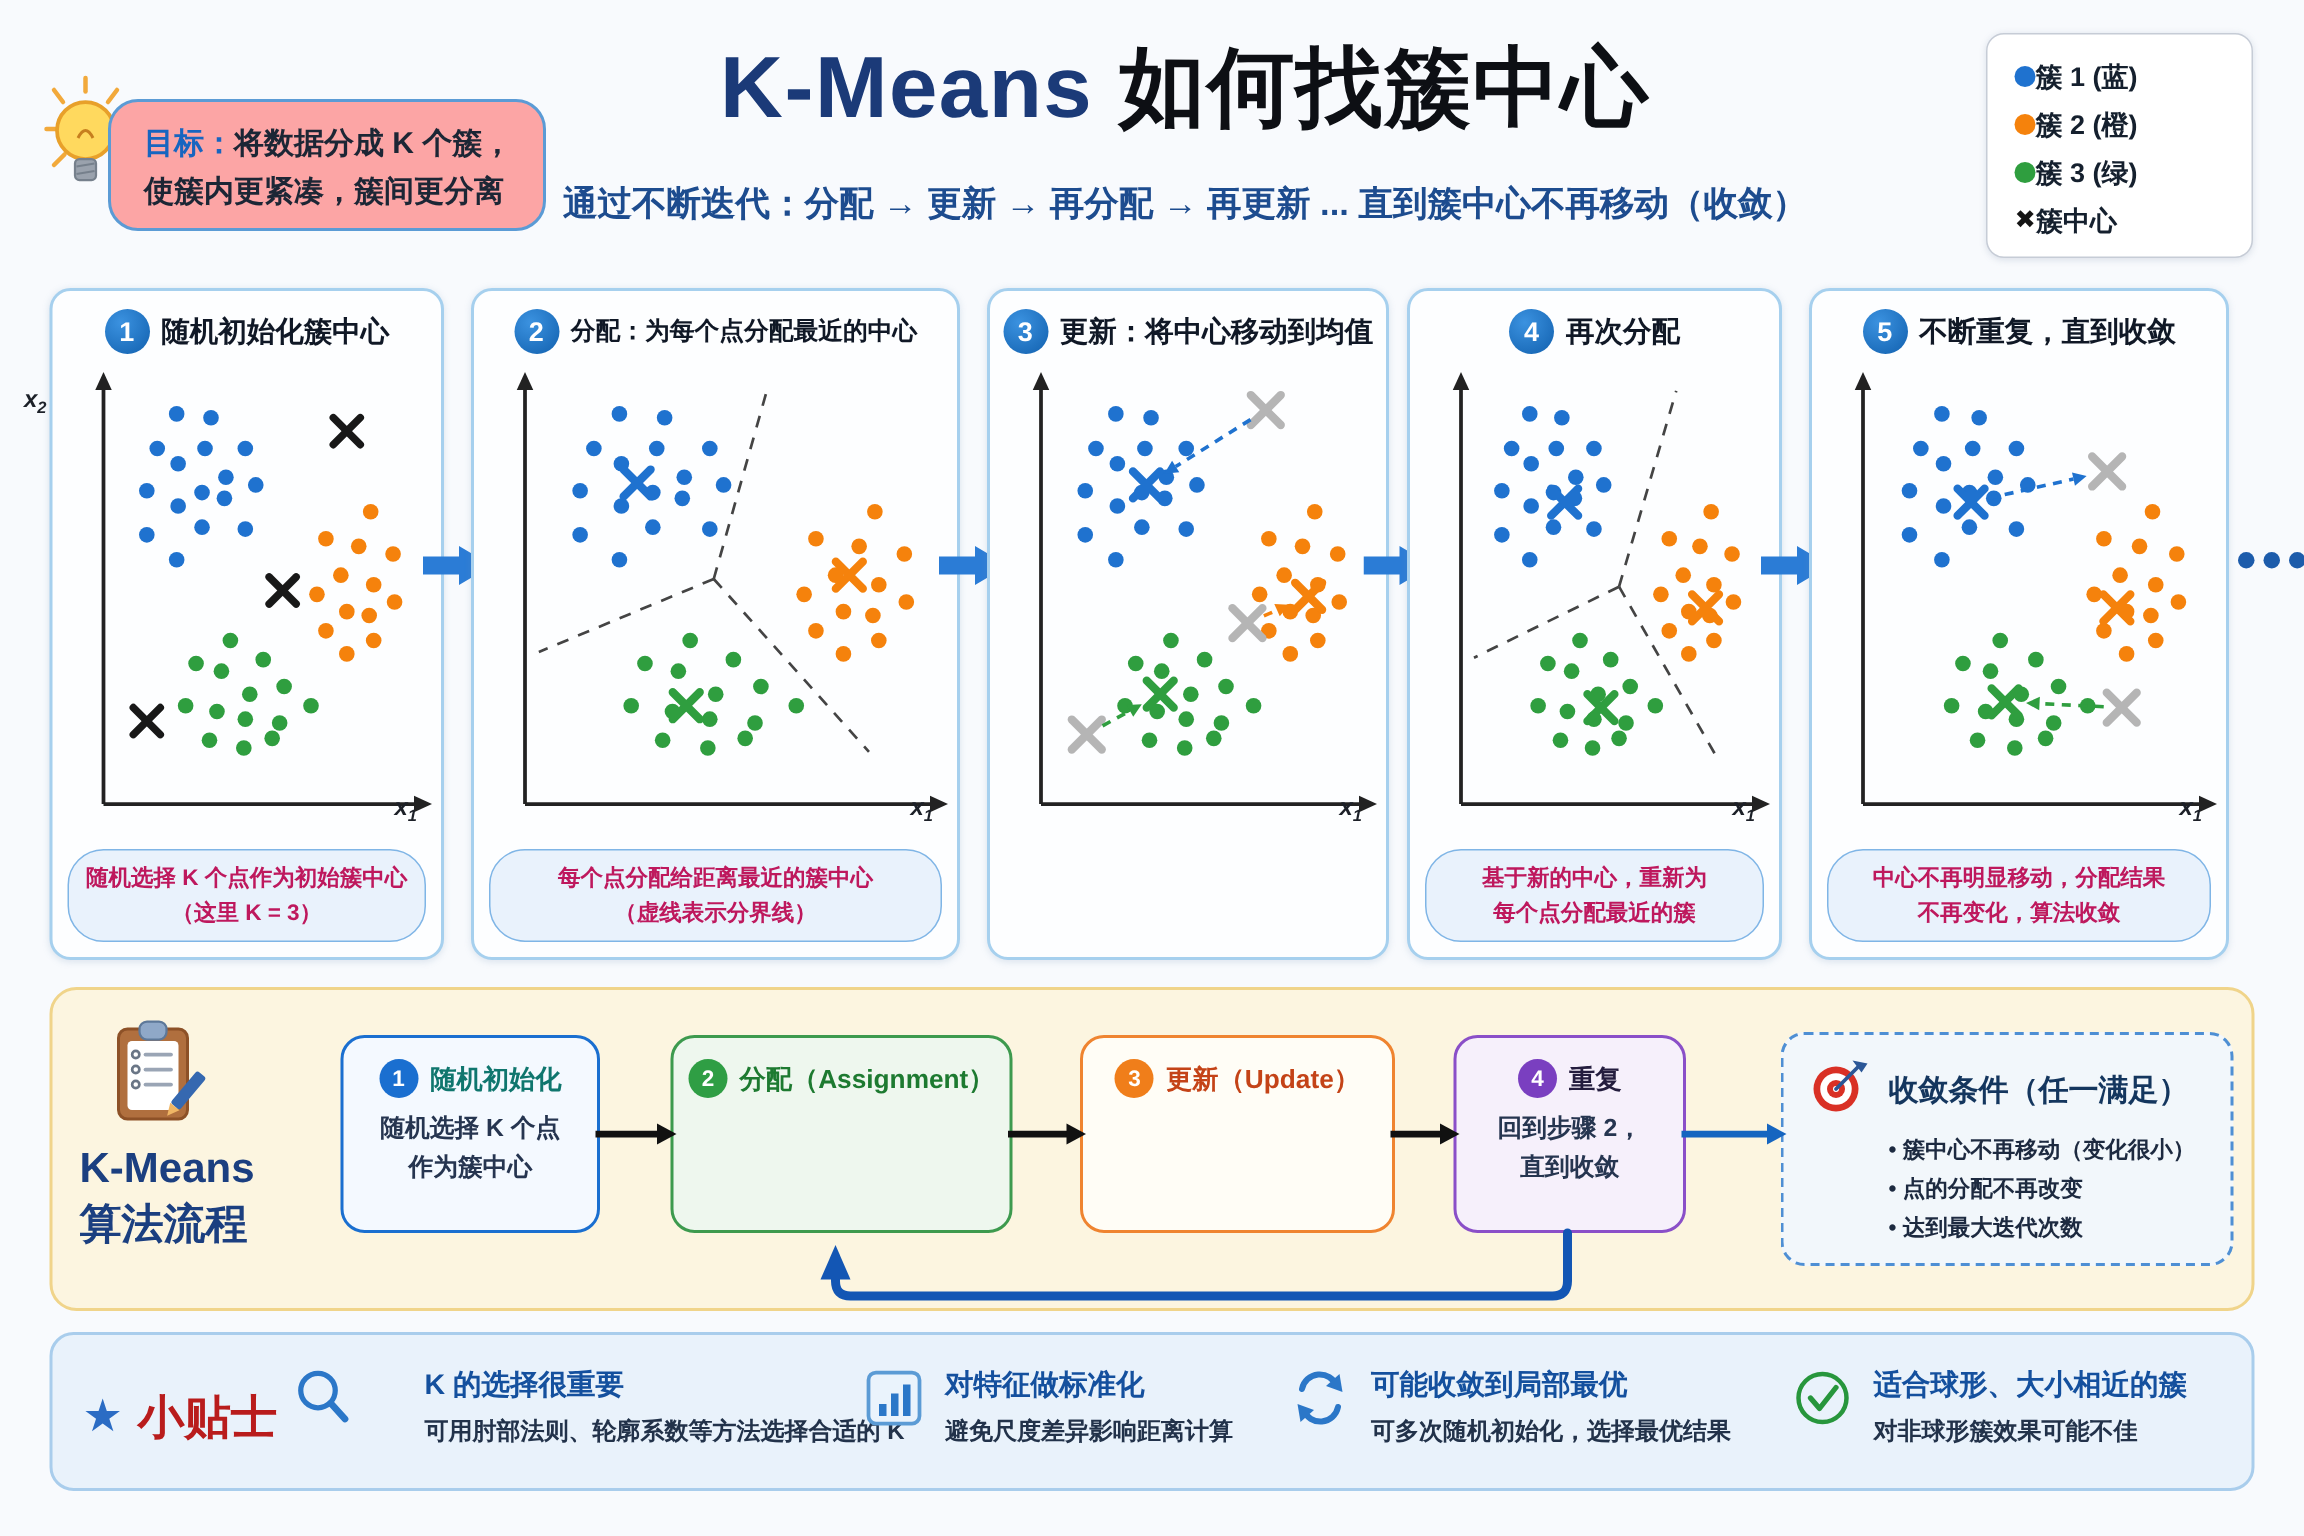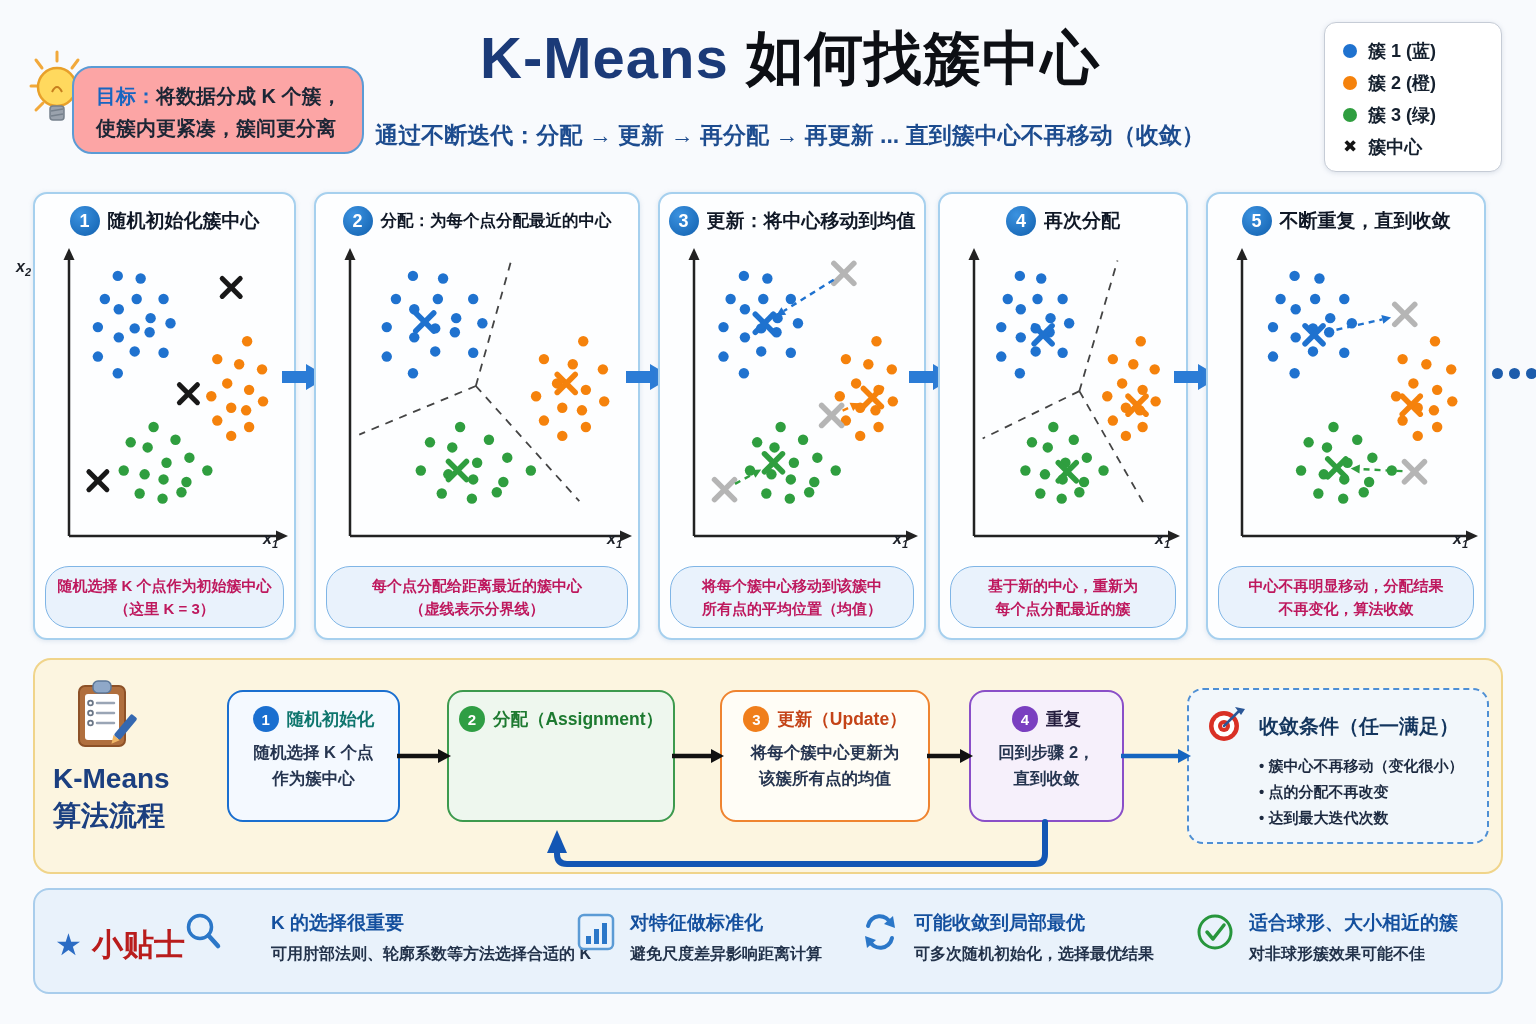--- a/index.html
+++ b/index.html
@@ -25,21 +25,21 @@
   .title-zh{color:#0d0f14;}
   .page-subtitle{
     position:absolute;left:310px;top:120px;width:960px;text-align:center;
     font-size:23px;font-weight:700;color:#1d4c8f;white-space:nowrap;
   }
   .legend-box{
     position:absolute;left:1324px;top:22px;width:178px;height:150px;
     background:#fff;border:1.5px solid #c6ccd6;border-radius:12px;
     box-shadow:0 1px 5px rgba(100,120,150,.2);padding:12px 0 0 18px;
   }
-  .legend-row{display:flex;align-items:center;gap:11px;height:32px;font-size:18px;font-weight:600;color:#15202e;}
+  .legend-row{display:flex;align-items:center;height:32px;font-size:18px;font-weight:600;color:#15202e;}
   .legend-dot{width:14px;height:14px;border-radius:50%;}
   .legend-x{font-size:17px;font-weight:bold;color:#141414;line-height:14px;}
   
   .panel{
     position:absolute;top:192px;height:448px;background:#fdfeff;
     border:2px solid #a6d0ee;border-radius:14px;
     box-shadow:0 1px 5px rgba(120,150,180,.22);
   }
   .panel-header{position:absolute;top:12px;left:0;right:0;display:flex;justify-content:center;align-items:center;gap:8px;}
   .step-badge{
@@ -358,24 +358,20 @@
         <line x1="67.03894260935513" y1="239.9048942536874" x2="85.31869333206933" y2="229.86895268043253" stroke="#2f9e3f" stroke-width="2.4" stroke-dasharray="6 5"></line>
         <polygon points="93.20790028908569,225.53762337069807 87.48435798693656,233.8135561589407 83.1530286772021,225.92434920192434" fill="#2f9e3f"></polygon>
         <line x1="87.3" y1="70.28" x2="105.3" y2="88.28" stroke="#1f72cf" stroke-width="5.5" stroke-linecap="round"></line>
         <line x1="87.3" y1="88.28" x2="105.3" y2="70.28" stroke="#1f72cf" stroke-width="5.5" stroke-linecap="round"></line>
         <line x1="195.42" y1="144.52" x2="213.42" y2="162.52" stroke="#f5820c" stroke-width="5.5" stroke-linecap="round"></line>
         <line x1="195.42" y1="162.52" x2="213.42" y2="144.52" stroke="#f5820c" stroke-width="5.5" stroke-linecap="round"></line>
         <line x1="96.48" y1="209.8" x2="114.48" y2="227.8" stroke="#2f9e3f" stroke-width="5.5" stroke-linecap="round"></line>
         <line x1="96.48" y1="227.8" x2="114.48" y2="209.8" stroke="#2f9e3f" stroke-width="5.5" stroke-linecap="round"></line>
       </svg>
       <div class="axis-label" data-interactable="false" style="right: 16px; top: 336px; position: absolute;">x<sub style="font-size:11px;">1</sub></div>
-      <div class="panel-caption" data-interactable="false">
-        <div data-interactable="false">将每个簇中心移动到该簇中</div>
-        <div data-interactable="false">所有点的平均位置（均值）</div>
-      </div>
     </div>
     <svg class="next-arrow" width="46" height="30" data-interactable="false" style="left: 909px;">
       <polygon points="0,9 24,9 24,2 46,15 24,28 24,21 0,21" fill="#2b7cd6"></polygon>
     </svg>
     <div class="panel" data-interactable="false" style="left: 938px; width: 250px;">
       <div class="panel-header" data-interactable="false">
         <div class="step-badge" data-interactable="false">4</div>
         <div class="panel-title" data-interactable="false">再次分配</div>
       </div>
       <svg class="plot" width="234" height="318" data-interactable="false">
@@ -567,24 +563,20 @@
         <div class="flow-step-head" data-interactable="false">
           <div class="flow-badge" data-interactable="false" style="background: rgb(47, 158, 68);">2</div>
           <div class="flow-step-title" data-interactable="false" style="color: rgb(29, 122, 48);">分配（Assignment）</div>
         </div>
       </div>
       <div class="flow-step" data-interactable="false" style="left: 685px; width: 210px; border-color: rgb(239, 132, 48); background: rgb(255, 253, 246);">
         <div class="flow-step-head" data-interactable="false">
           <div class="flow-badge" data-interactable="false" style="background: rgb(240, 126, 26);">3</div>
           <div class="flow-step-title" data-interactable="false" style="color: rgb(196, 67, 23);">更新（Update）</div>
         </div>
-        <div class="flow-step-body" data-interactable="false">
-          <div data-interactable="false">将每个簇中心更新为</div>
-          <div data-interactable="false">该簇所有点的均值</div>
-        </div>
       </div>
       <div class="flow-step" data-interactable="false" style="left: 934px; width: 155px; border-color: rgb(138, 79, 200); background: rgb(246, 240, 251);">
         <div class="flow-step-head" data-interactable="false">
           <div class="flow-badge" data-interactable="false" style="background: rgb(122, 63, 192);">4</div>
           <div class="flow-step-title" data-interactable="false" style="color: rgb(36, 29, 62);">重复</div>
         </div>
         <div class="flow-step-body" data-interactable="false">
           <div data-interactable="false">回到步骤 2，</div>
           <div data-interactable="false">直到收敛</div>
         </div>
@@ -623,21 +615,21 @@
       <polygon points="512,193 532,193 522,170" fill="#1356b4"></polygon>
     </svg>
 </div>
 
 <div class="tips-bar" data-interactable="false">
   <div class="tips-label" data-interactable="false">
     <span class="tips-star" data-interactable="false">★</span>
     <span class="tips-label-text" data-interactable="false">小贴士</span>
   </div>
   <div id="tips-root">
-      <div class="tip-item" data-interactable="false" style="left: 148px; gap: 48px;">
+      <div class="tip-item" data-interactable="false" style="left: 160px; gap: 48px;">
         <div class="tip-icon" data-interactable="false"><svg width="40" height="44" viewBox="0 0 40 44">
             <circle cx="17" cy="17" r="11.5" fill="none" stroke="#2b77c8" stroke-width="3.5"></circle>
             <line x1="25.5" y1="25.5" x2="35" y2="36" stroke="#2b77c8" stroke-width="4.5" stroke-linecap="round"></line>
           </svg></div>
         <div class="tip-texts" data-interactable="false">
           <div class="tip-title" data-interactable="false">K 的选择很重要</div>
           <div class="tip-sub" data-interactable="false">可用肘部法则、轮廓系数等方法选择合适的 K</div>
         </div>
       </div>
       <div class="tip-item" data-interactable="false" style="left: 541px;">

